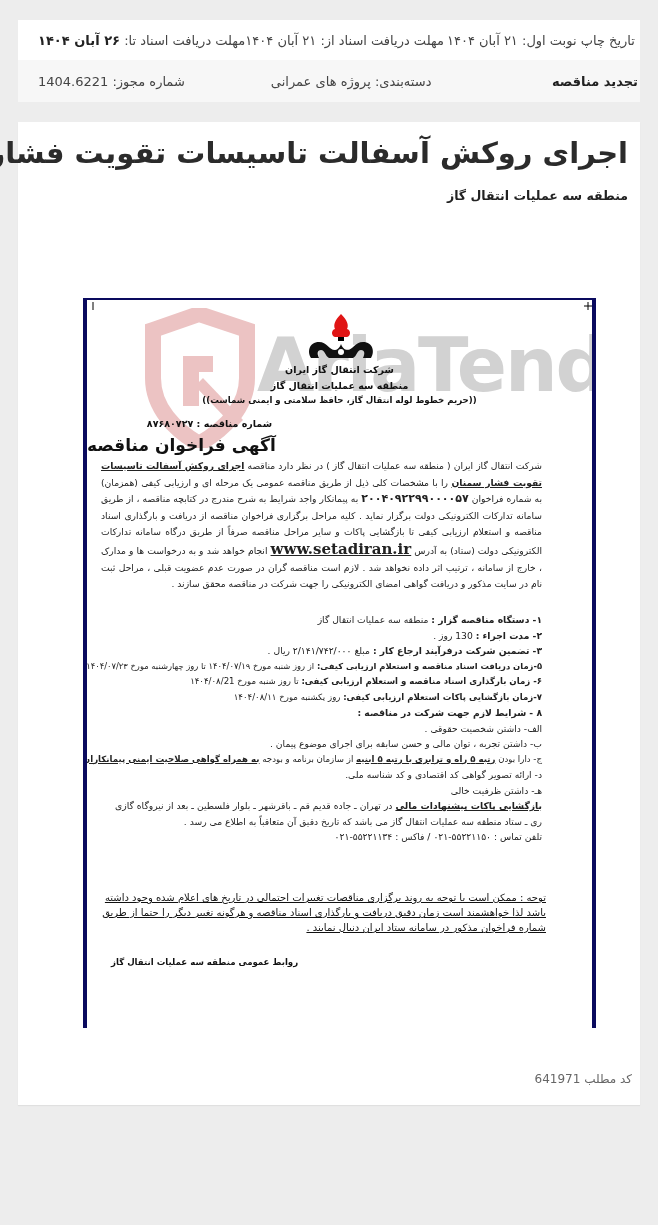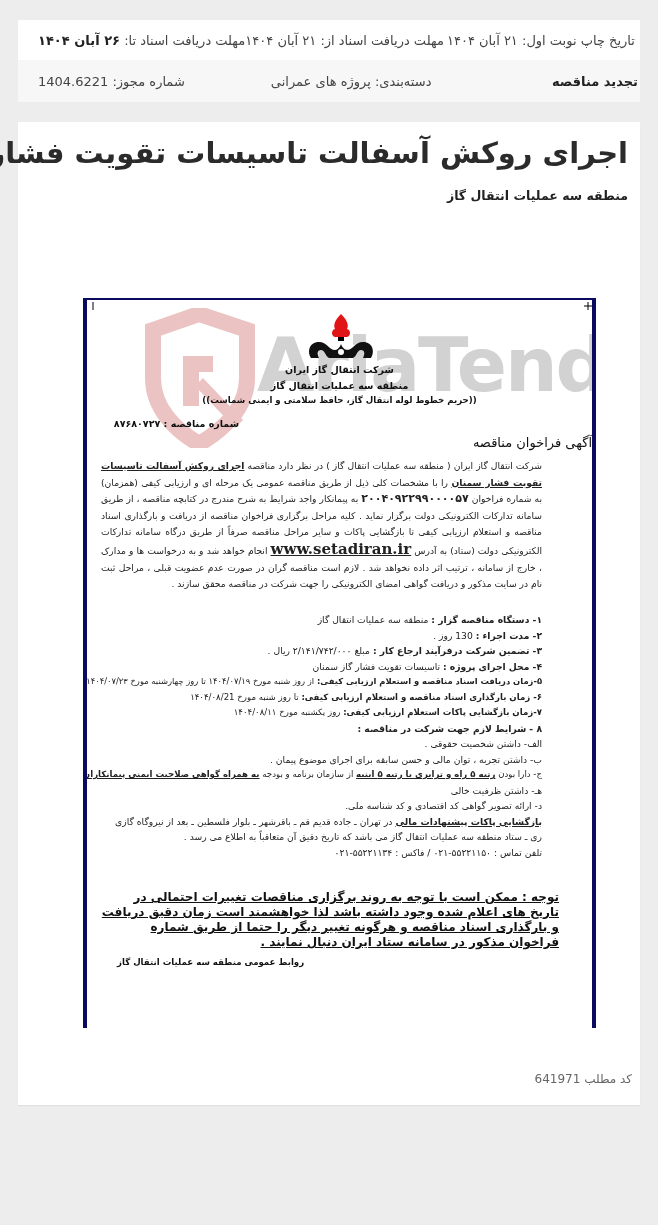--- a/index.html
+++ b/index.html
@@ -56,50 +56,50 @@
     font-size: 74px; color: #d2d2d2; letter-spacing: -2px;
     direction: ltr; white-space: nowrap;
   }
   .doc-inner { position: relative; z-index: 2; }
   .logo { position: absolute; left: 218px; top: 12px; width: 72px; height: 50px; }
   .doc-center {
     position: absolute; left: 0; right: 0; text-align: center;
     font-size: 9.5px; font-weight: bold; color: #111;
   }
   .doc-tender-no {
-    position: absolute; right: 353px; top: 118px;
+    position: absolute; right: 320px; top: 118px;
     font-size: 9.5px; font-weight: bold; color: #111; white-space: nowrap;
   }
   .doc-heading {
-    position: absolute; left: 0; right: 0; top: 135px; text-align: right;
-    font-size: 13px; font-weight: normal; color: #111;
+    position: absolute; left: 0; right: 0; top: 135px; text-align: left;
+    font-size: 17px; font-weight: bold; color: #111;
   }
   .doc-body {
     position: absolute; right: 50px; left: 14px; top: 158px;
     font-size: 9.2px; line-height: 16.6px; color: #222; text-align: justify;
   }
   .doc-body p { margin: 0; }
   .doc-body .u { text-decoration: underline; font-weight: bold; }
   .doc-body .b { font-weight: bold; }
   .doc-body .url { font-family: "DejaVu Serif", serif; font-weight: bold; text-decoration: underline; font-size: 15px; direction: ltr; unicode-bidi: embed; }
   .doc-list {
     position: absolute; right: 50px; left: 28px; top: 312px;
     font-size: 9.2px; line-height: 15.5px; color: #222;
   }
   .doc-list p { margin: 0; white-space: nowrap; }
   .doc-list .b { font-weight: bold; }
   .doc-list .u { text-decoration: underline; font-weight: bold; }
   .doc-list .wrap { white-space: normal; text-align: justify; }
   .doc-note {
-    position: absolute; right: 33px; left: 14px; top: 590px;
-    font-size: 12px; line-height: 15px; font-weight: bold; color: #111;
+    position: absolute; right: 46px; left: 14px; top: 590px;
+    font-size: 10px; line-height: 15px; font-weight: normal; color: #111;
     text-decoration: underline;
   }
   .doc-sign {
-    position: absolute; left: 30px; top: 657px;
+    position: absolute; left: 24px; top: 657px;
     font-size: 8.6px; font-weight: bold; color: #111;
   }
   .corner { position: absolute; width: 8px; height: 8px; }
 
   .post-code {
     position: absolute; right: 8px; top: 950px;
     font-size: 12px; color: #666; white-space: nowrap;
   }
 </style>
 </head>
@@ -179,35 +179,34 @@
           <span>به پیمانکار واجد شرایط به شرح مندرج در کتابچه مناقصه ، از طریق سامانه تدارکات الکترونیکی دولت برگزار نماید . کلیه مراحل برگزاری فراخوان مناقصه از دریافت و بارگذاری اسناد مناقصه و استعلام ارزیابی کیفی تا بازگشایی پاکات و سایر مراحل مناقصه صرفاً از طریق درگاه سامانه تدارکات الکترونیکی دولت (ستاد) به آدرس</span>
           <span class="url">www.setadiran.ir</span>
           <span>انجام خواهد شد و به درخواست ها و مدارک ، خارج از سامانه ، ترتیب اثر داده نخواهد شد . لازم است مناقصه گران در صورت عدم عضویت قبلی ، مراحل ثبت نام در سایت مذکور و دریافت گواهی امضای الکترونیکی را جهت شرکت در مناقصه محقق سازند .</span>
         </p>
       </div>
 
       <div class="doc-list">
         <p><span class="b">۱- دستگاه مناقصه گزار :</span> <span>منطقه سه عملیات انتقال گاز</span></p>
         <p><span class="b">۲- مدت اجراء :</span> <span>130 روز .</span></p>
         <p><span class="b">۳- تضمین شرکت درفرآیند ارجاع کار :</span> <span>مبلغ ۲/۱۴۱/۷۴۲/۰۰۰ ریال .</span></p>
-        <p><span class="b">۴- محل اجرای پروژه :</span> <span>تاسیسات تقویت فشار گاز سمنان</span></p>
         <p style="font-size:8.4px"><span class="b">۵-زمان دریافت اسناد مناقصه و استعلام ارزیابی کیفی:</span> <span>از روز شنبه مورخ ۱۴۰۴/۰۷/۱۹ تا روز چهارشنبه مورخ ۱۴۰۴/۰۷/۲۳</span></p>
         <p style="font-size:8.6px"><span class="b">۶- زمان بارگذاری اسناد مناقصه و استعلام ارزیابی کیفی:</span> <span>تا روز شنبه مورخ ۱۴۰۴/۰۸/21</span></p>
         <p style="font-size:8.6px"><span class="b">۷-زمان بازگشایی پاکات استعلام ارزیابی کیفی:</span> <span>روز یکشنبه مورخ ۱۴۰۴/۰۸/۱۱</span></p>
         <p><span class="b">۸ - شرایط لازم جهت شرکت در مناقصه :</span></p>
         <p>الف- داشتن شخصیت حقوقی .</p>
         <p>ب- داشتن تجربه ، توان مالی و حسن سابقه برای اجرای موضوع پیمان .</p>
         <p style="font-size:8.6px">
           <span>ج- دارا بودن</span>
           <span class="u">رتبه ۵ راه و ترابری یا رتبه ۵ ابنیه</span>
           <span>از سازمان برنامه و بودجه</span>
           <span class="u">به همراه گواهی صلاحیت ایمنی پیمانکاران.</span>
         </p>
+        <p>د- ارائه تصویر گواهی کد اقتصادی و کد شناسه ملی.</p>
         <p>هـ- داشتن ظرفیت خالی</p>
-        <p>د- ارائه تصویر گواهی کد اقتصادی و کد شناسه ملی.</p>
         <p class="wrap">
           <span class="u">بازگشایی پاکات پیشنهادات مالی</span>
           <span>در تهران ـ جاده قدیم قم ـ باقرشهر ـ بلوار فلسطین ـ بعد از نیروگاه گازی ری ـ ستاد منطقه سه عملیات انتقال گاز می باشد که تاریخ دقیق آن متعاقباً به اطلاع می رسد .</span>
         </p>
         <p>تلفن تماس : ۵۵۲۲۱۱۵۰-۰۲۱ / فاکس : ۵۵۲۲۱۱۳۴-۰۲۱</p>
       </div>
 
       <div class="doc-note">توجه : ممکن است با توجه به روند برگزاری مناقصات تغییرات احتمالی در تاریخ های اعلام شده وجود داشته باشد لذا خواهشمند است زمان دقیق دریافت و بارگذاری اسناد مناقصه و هرگونه تغییر دیگر را حتما از طریق شماره فراخوان مذکور در سامانه ستاد ایران دنبال نمایند .</div>
       <div class="doc-sign">روابط عمومی منطقه سه عملیات انتقال گاز</div>
     </div>

